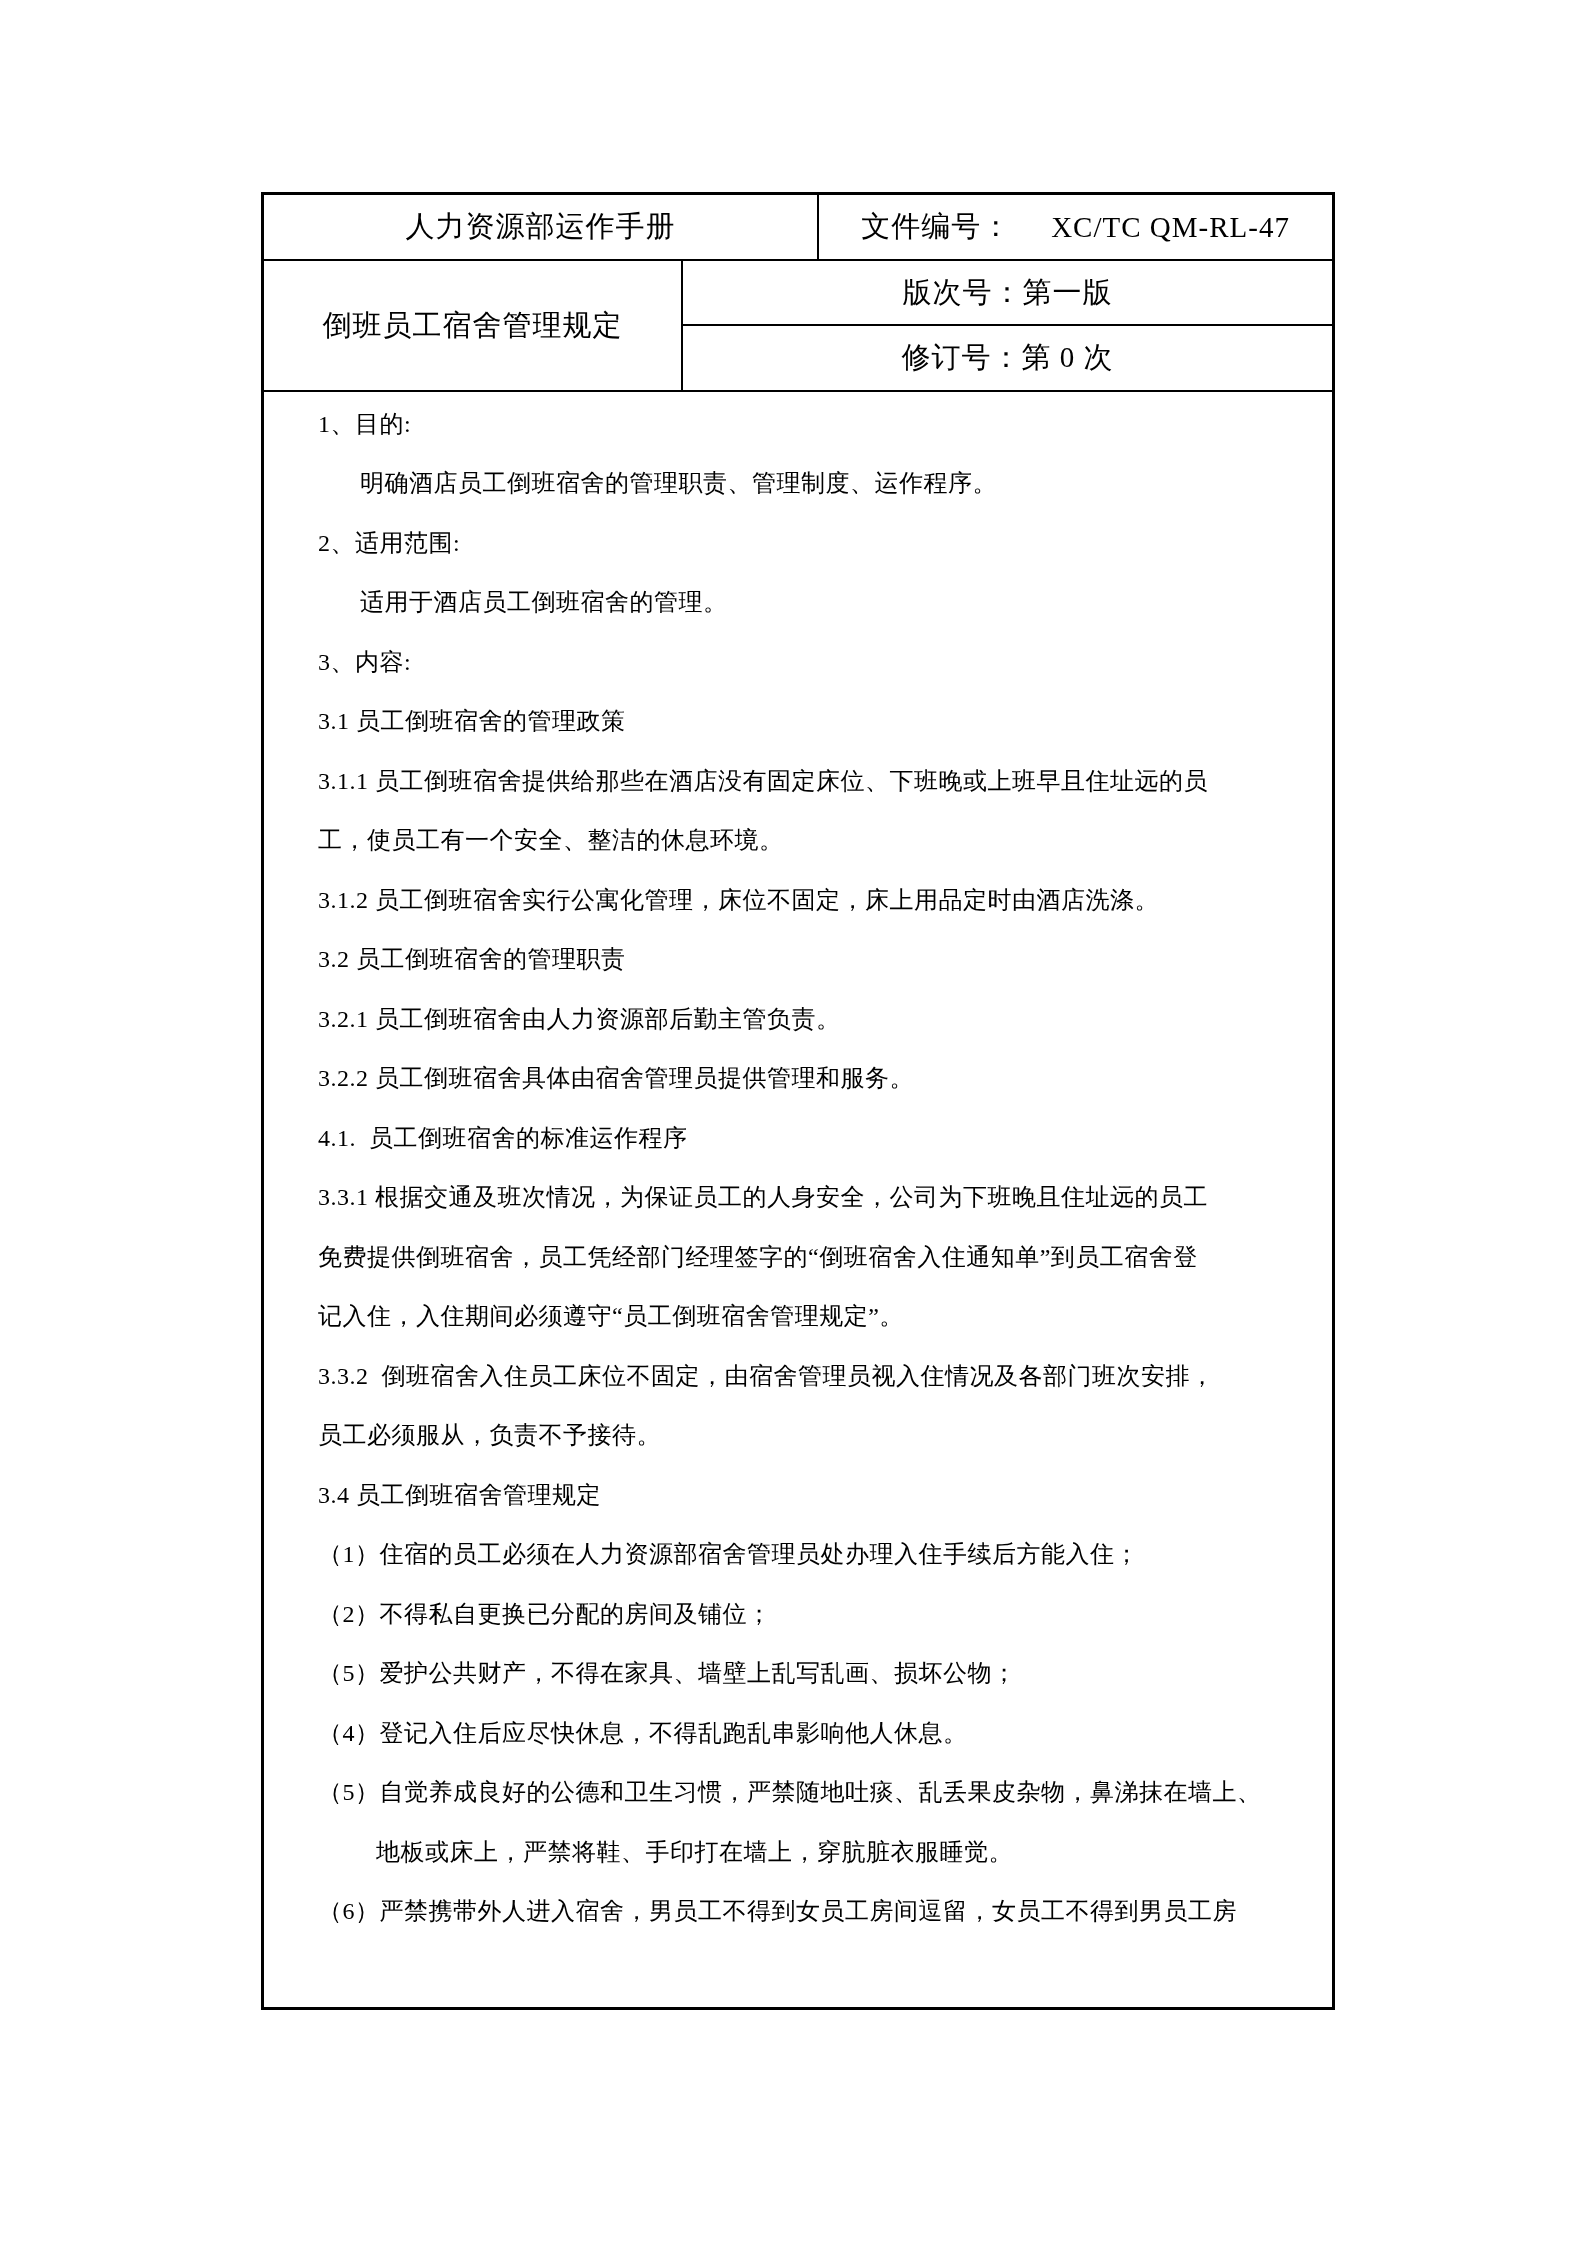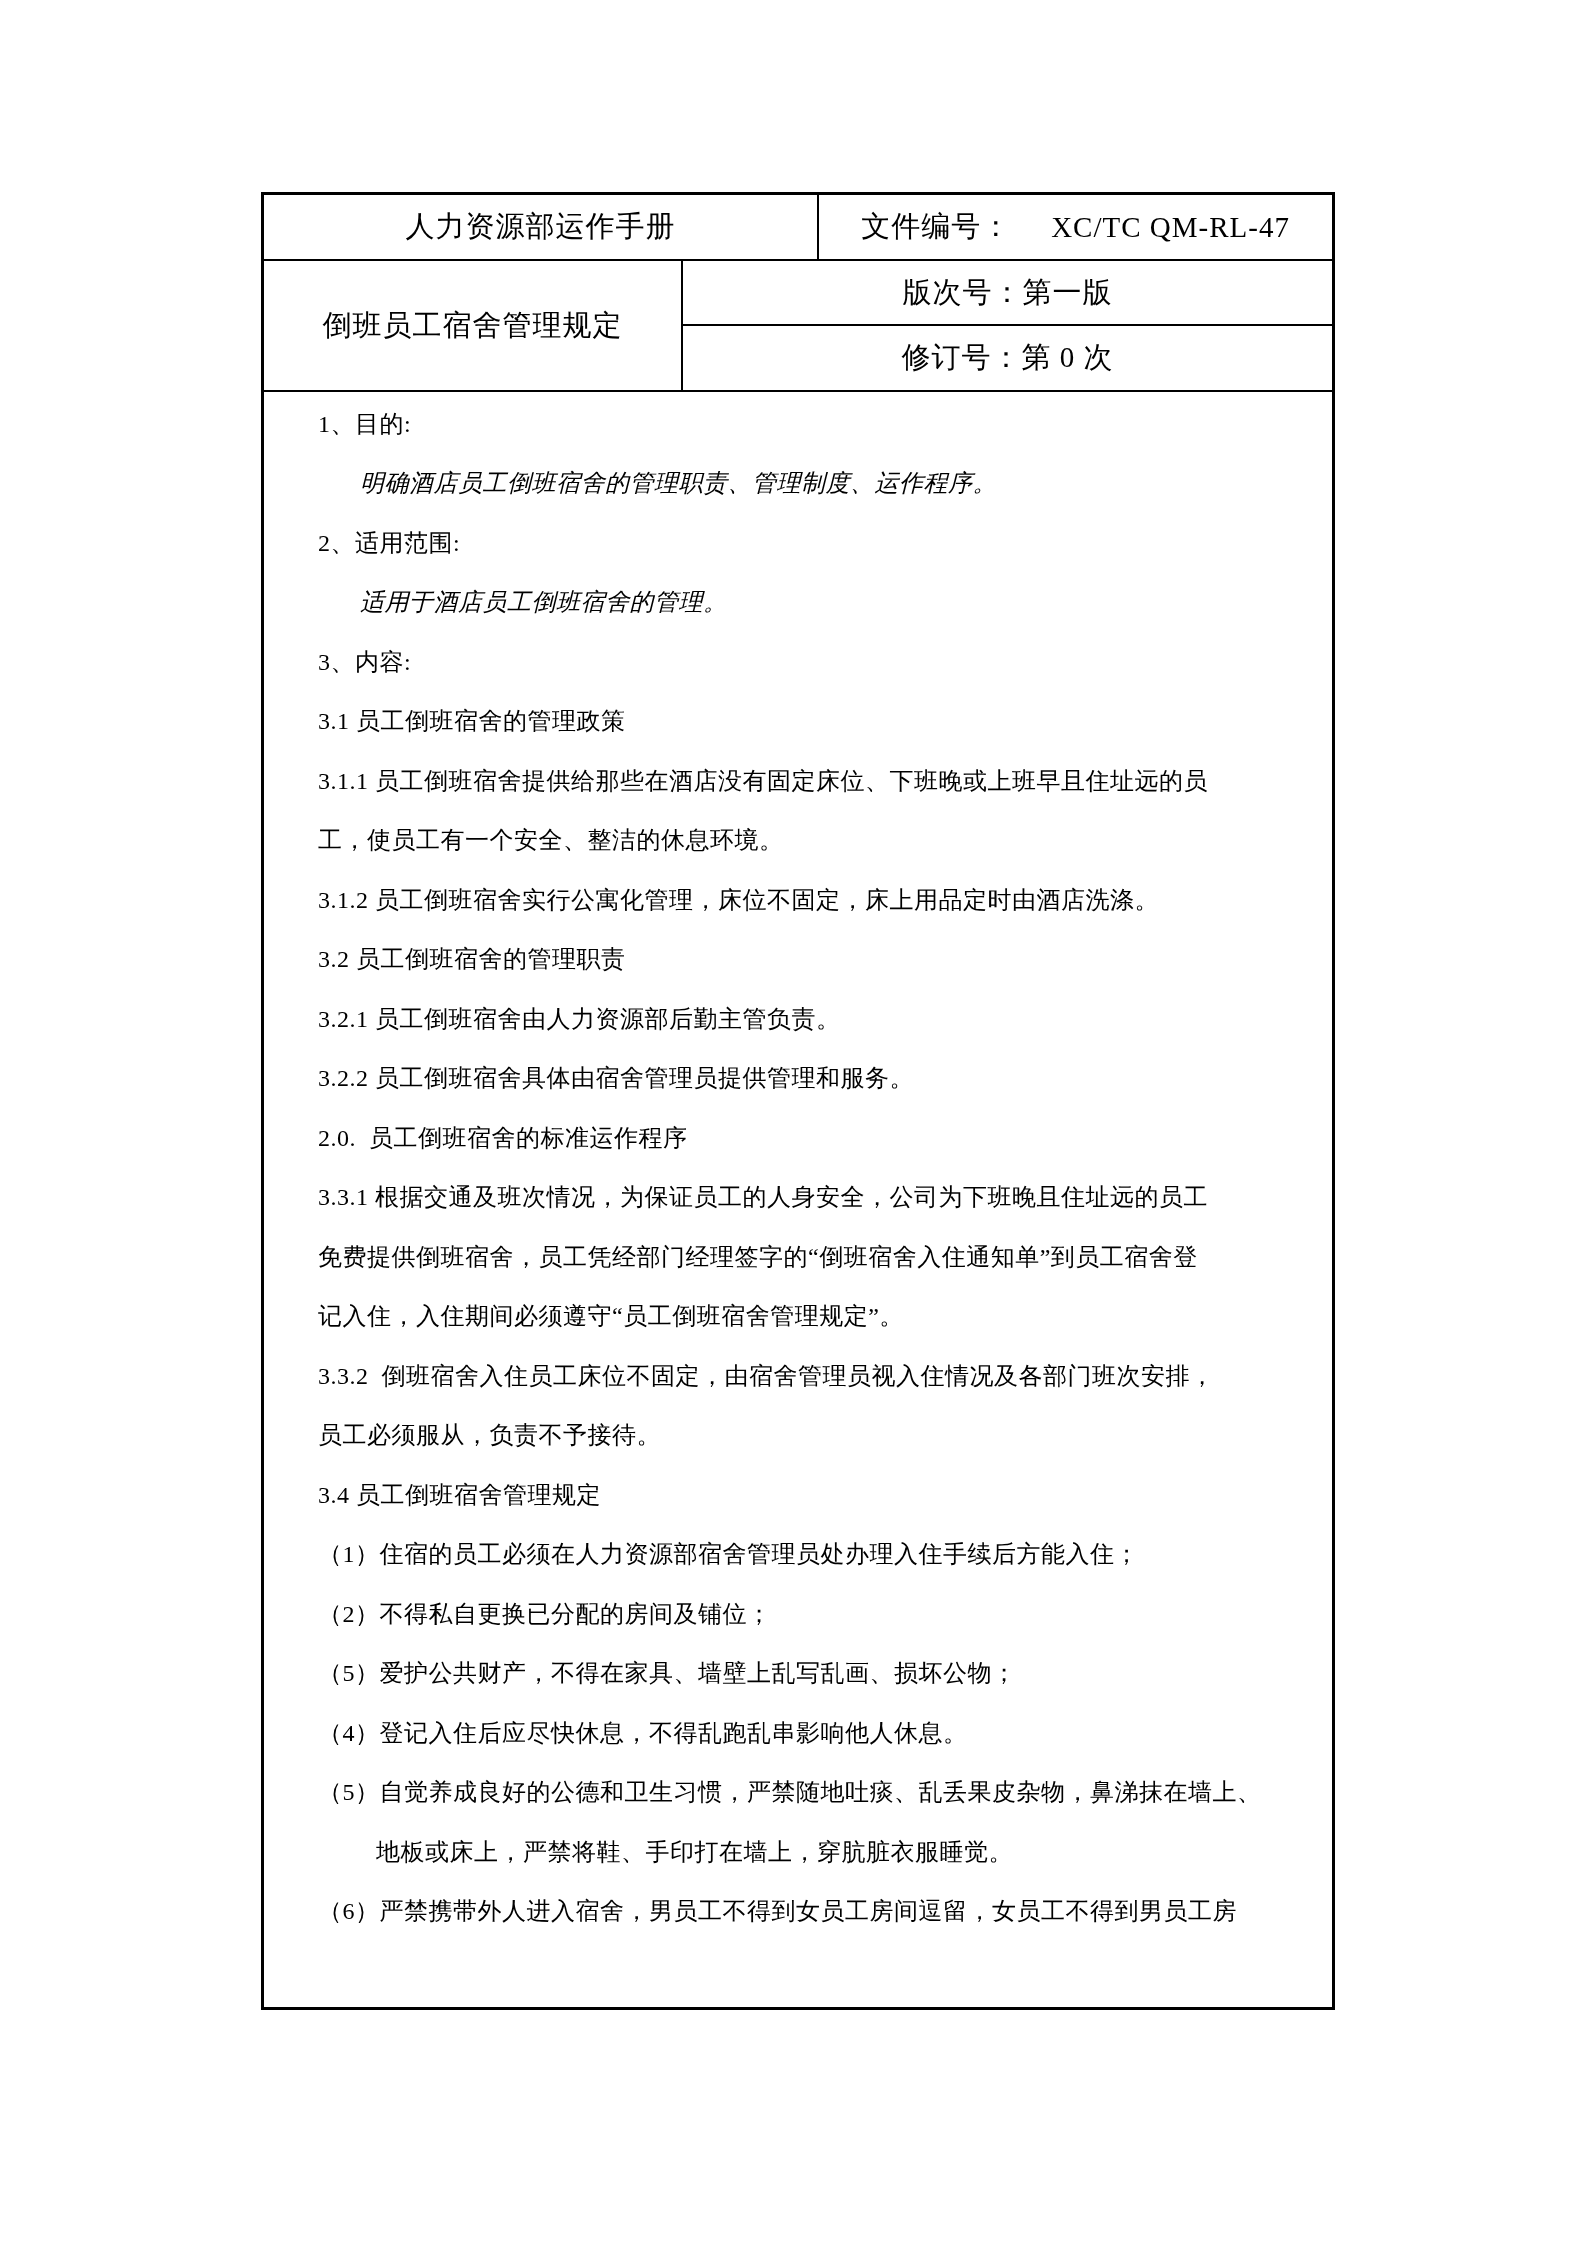--- a/index.html
+++ b/index.html
@@ -24,21 +24,21 @@
   .rstack .sub2 { flex:1; }
   .hcell-text { font-size:29px; letter-spacing:1px; white-space:pre; }
   .doc-body { padding:2px 10px 66px 10px; }
   .line {
     height:59.5px; display:flex; align-items:center;
     font-size:24px; letter-spacing:0.5px; white-space:pre;
     overflow:hidden;
     margin-left:44px;
   }
   .indent-0 { padding-left:0; }
-  .indent-1 { padding-left:42px;font-style:italic; }
+  .indent-1 { padding-left:42px; }
   .indent-2 { padding-left:58px; }
 </style>
 </head>
 <body>
 
 <div class="doc">
 
   <div class="hrow1">
     <div class="lcell cell-center">
       <span class="hcell-text">人力资源部运作手册</span>
@@ -71,21 +71,21 @@
       <div class="line indent-0">2、适用范围:</div>
       <div class="line indent-1">适用于酒店员工倒班宿舍的管理。</div>
       <div class="line indent-0">3、内容:</div>
       <div class="line indent-0">3.1 员工倒班宿舍的管理政策</div>
       <div class="line indent-0">3.1.1 员工倒班宿舍提供给那些在酒店没有固定床位、下班晚或上班早且住址远的员</div>
       <div class="line indent-0">工，使员工有一个安全、整洁的休息环境。</div>
       <div class="line indent-0">3.1.2 员工倒班宿舍实行公寓化管理，床位不固定，床上用品定时由酒店洗涤。</div>
       <div class="line indent-0">3.2 员工倒班宿舍的管理职责</div>
       <div class="line indent-0">3.2.1 员工倒班宿舍由人力资源部后勤主管负责。</div>
       <div class="line indent-0">3.2.2 员工倒班宿舍具体由宿舍管理员提供管理和服务。</div>
-      <div class="line indent-0">2.0.  员工倒班宿舍的标准运作程序</div>
+      <div class="line indent-0">4.1.  员工倒班宿舍的标准运作程序</div>
       <div class="line indent-0">3.3.1 根据交通及班次情况，为保证员工的人身安全，公司为下班晚且住址远的员工</div>
       <div class="line indent-0">免费提供倒班宿舍，员工凭经部门经理签字的“倒班宿舍入住通知单”到员工宿舍登</div>
       <div class="line indent-0">记入住，入住期间必须遵守“员工倒班宿舍管理规定”。</div>
       <div class="line indent-0">3.3.2  倒班宿舍入住员工床位不固定，由宿舍管理员视入住情况及各部门班次安排，</div>
       <div class="line indent-0">员工必须服从，负责不予接待。</div>
       <div class="line indent-0">3.4 员工倒班宿舍管理规定</div>
       <div class="line indent-0">（1）住宿的员工必须在人力资源部宿舍管理员处办理入住手续后方能入住；</div>
       <div class="line indent-0">（2）不得私自更换已分配的房间及铺位；</div>
       <div class="line indent-0">（5）爱护公共财产，不得在家具、墙壁上乱写乱画、损坏公物；</div>
       <div class="line indent-0">（4）登记入住后应尽快休息，不得乱跑乱串影响他人休息。</div>

